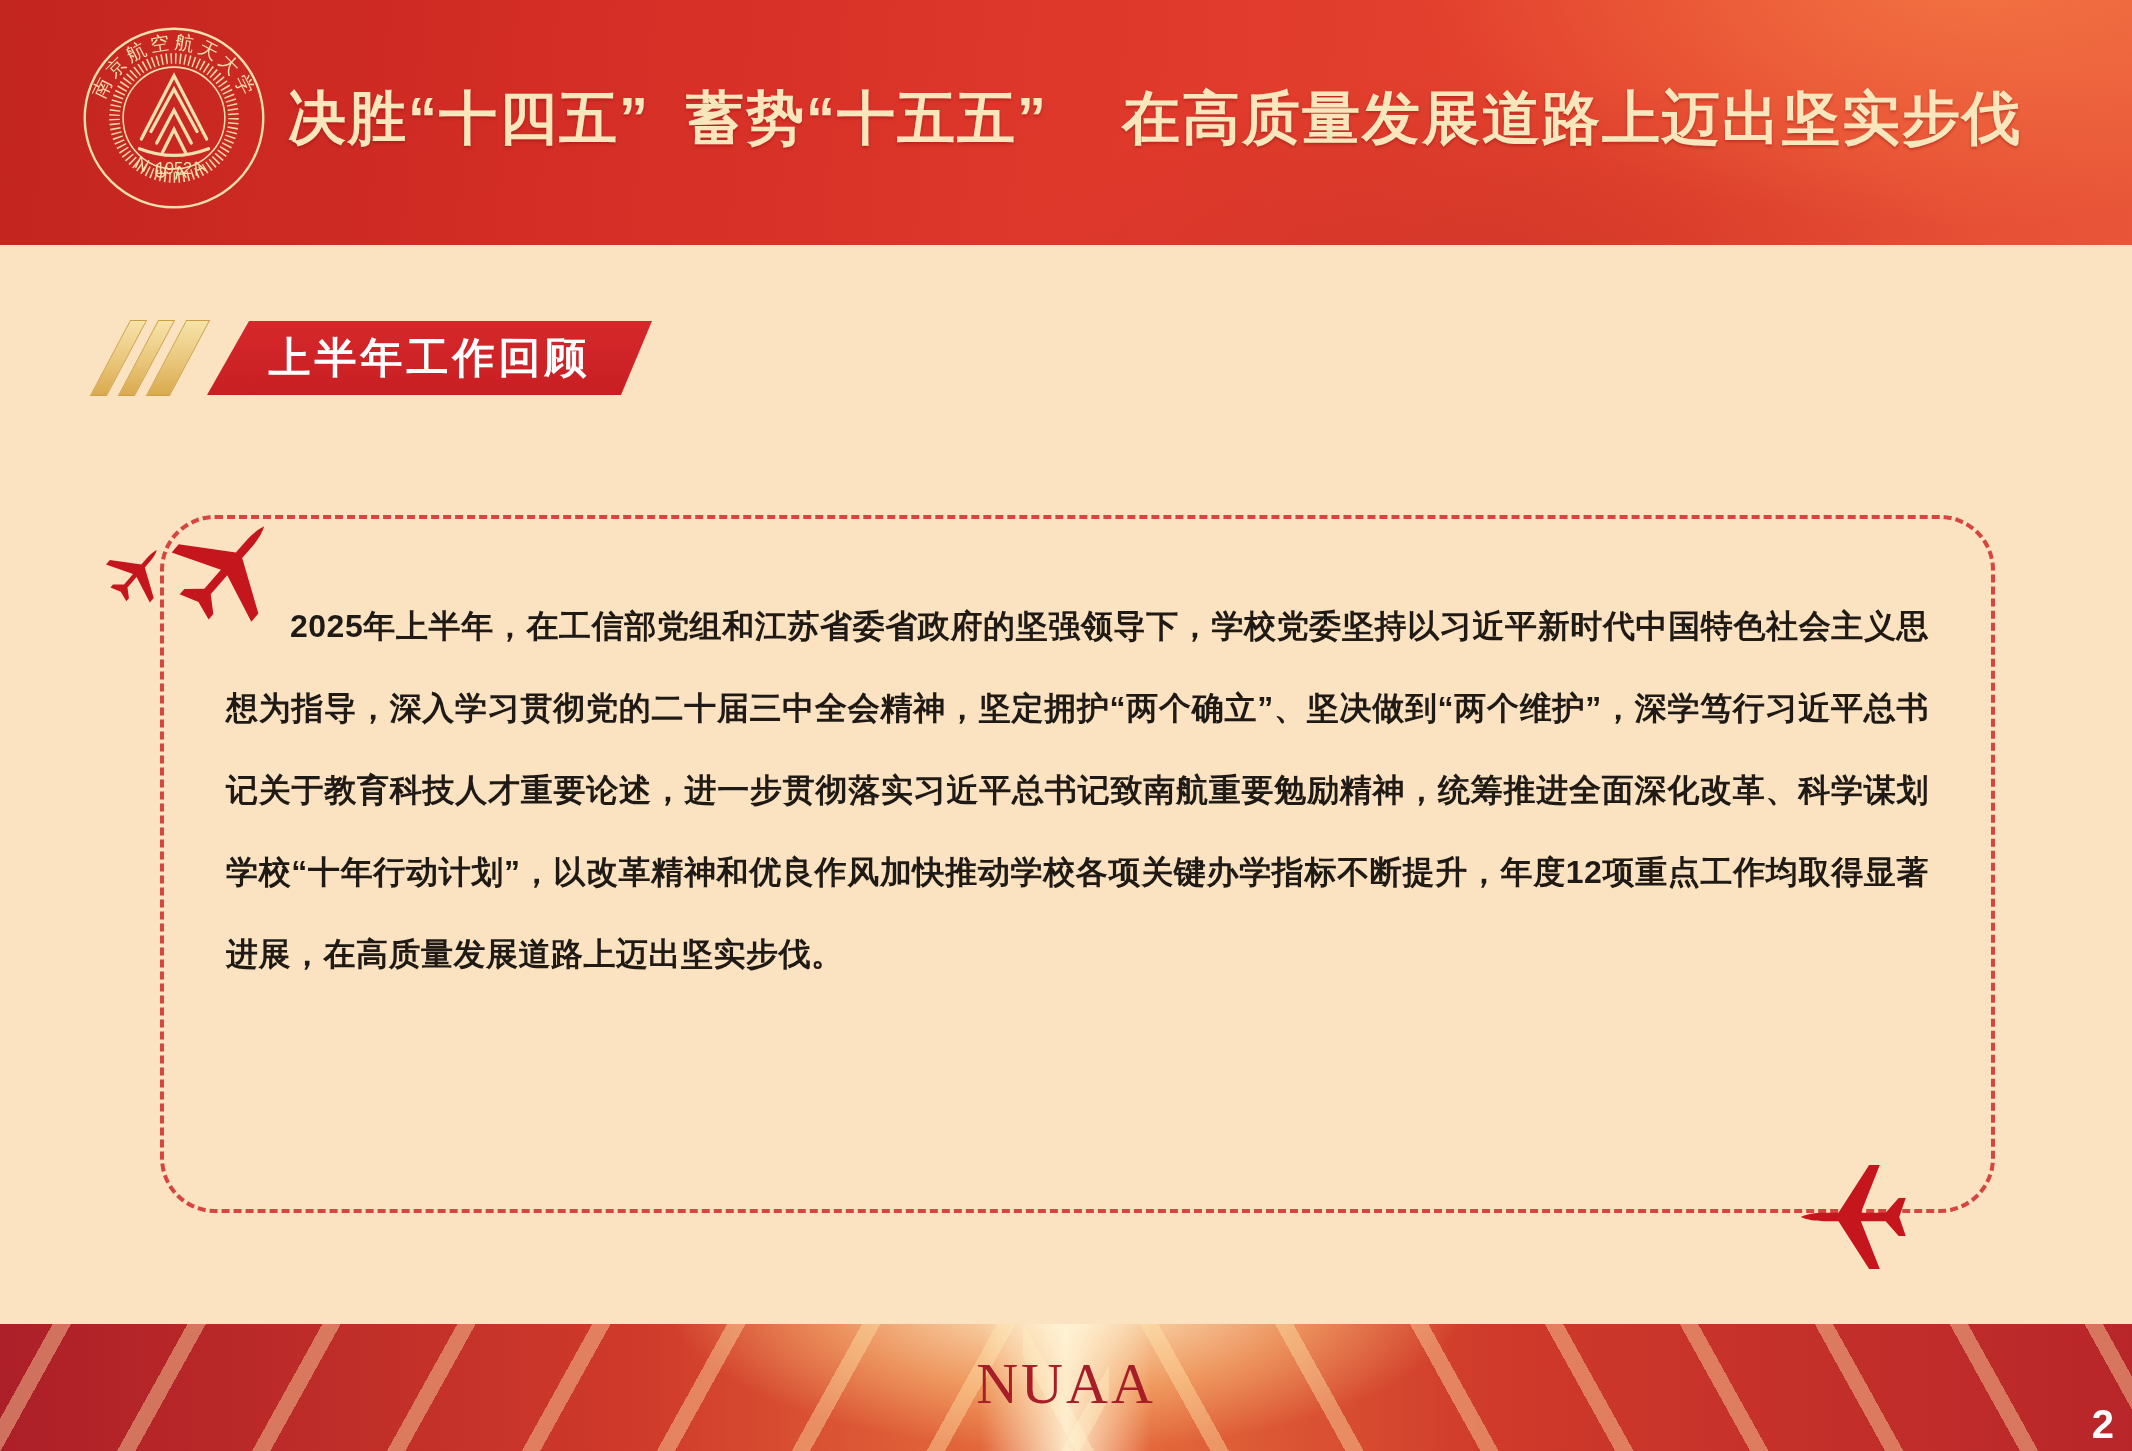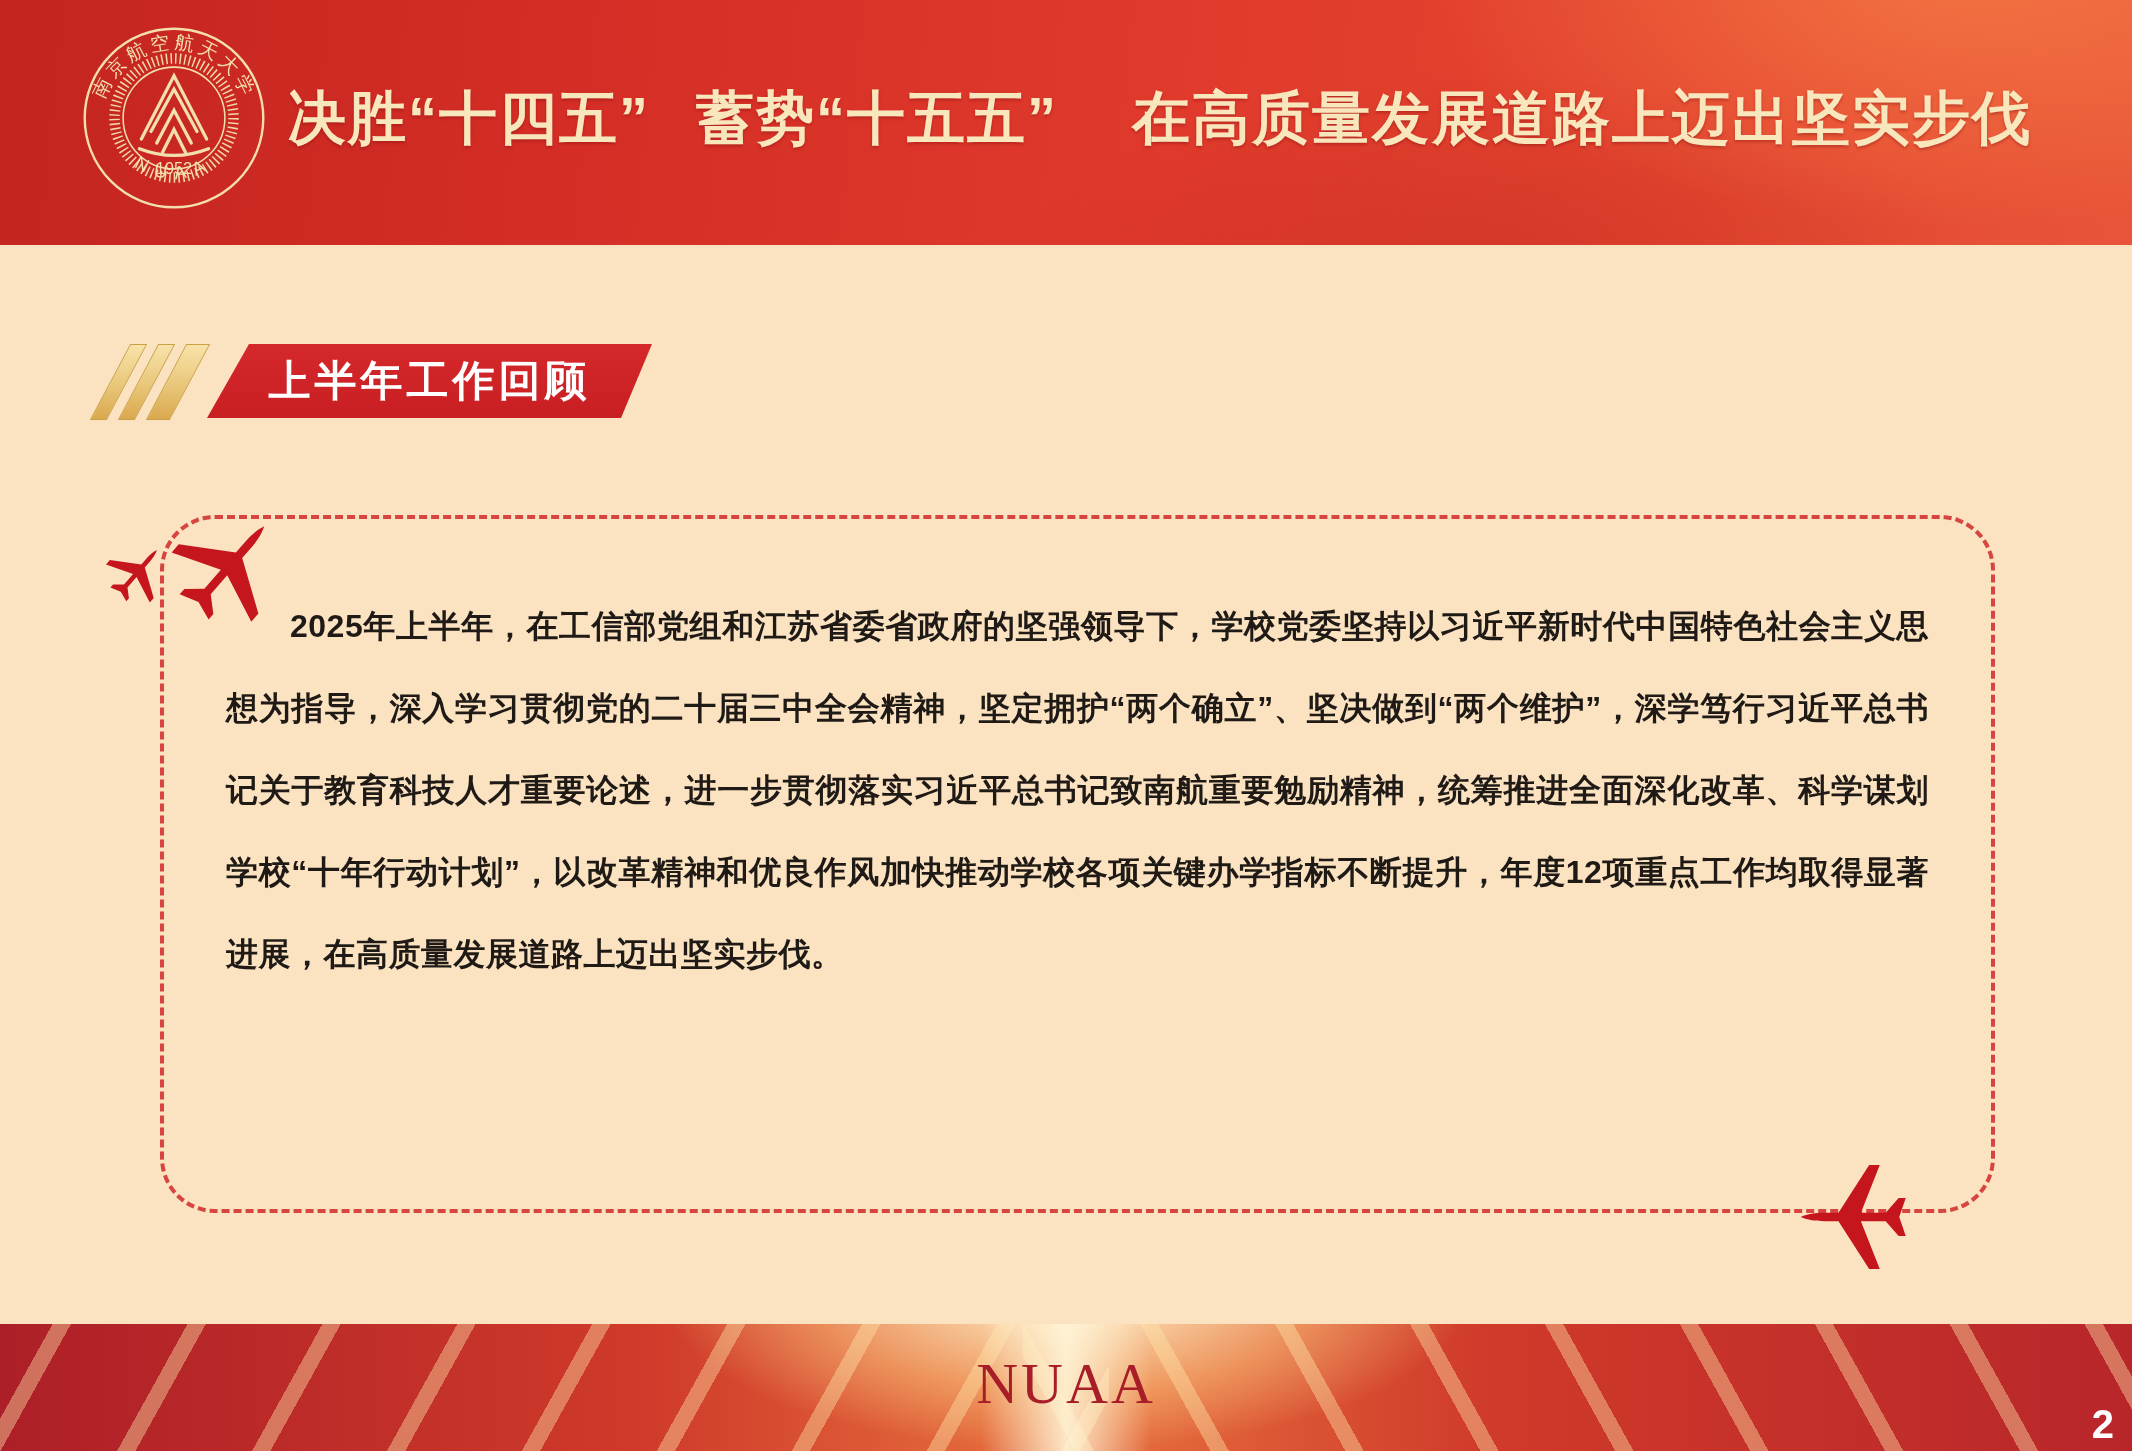--- a/index.html
+++ b/index.html
@@ -18,24 +18,24 @@
       linear-gradient(96deg,#c3251f 0%,#d52e26 28%,#e03a2c 55%,#e4452f 78%,#e85538 100%);
   }
   .logo{position:absolute;left:78px;top:22px;width:192px;height:192px;}
   .logo svg{display:block;width:100%;height:100%;}
   .header-title{
     position:absolute;left:288px;top:0;height:238px;right:30px;
     display:flex;align-items:center;
     color:#f8e6bd;font-size:58px;font-weight:700;letter-spacing:2px;white-space:nowrap;
     text-shadow:0 2px 3px rgba(120,10,10,.35);
   }
-  .t1{margin-right:46px;} .t2{margin-right:74px;}
+  .t1{margin-right:36px;} .t2{margin-right:74px;}
 
   
-  .badge-row{position:absolute;left:110px;top:344px;height:92px;display:flex;align-items:flex-start;}
+  .badge-row{position:absolute;left:110px;top:312px;height:92px;display:flex;align-items:center;}
   .gold-stripe{
     width:15px;height:74px;margin-right:11px;
     transform:skewX(-28deg);transform-origin:center;
     background:linear-gradient(180deg,#f7e3a9 0%,#e9c679 55%,#d9a94e 100%);
     border:1px solid #caa045;
   }
   .gold-stripe.wide{width:22px;}
   .badge{
     position:relative;width:445px;height:74px;margin-left:6px;
     background:linear-gradient(180deg,#d5282b 0%,#c81f23 100%);

